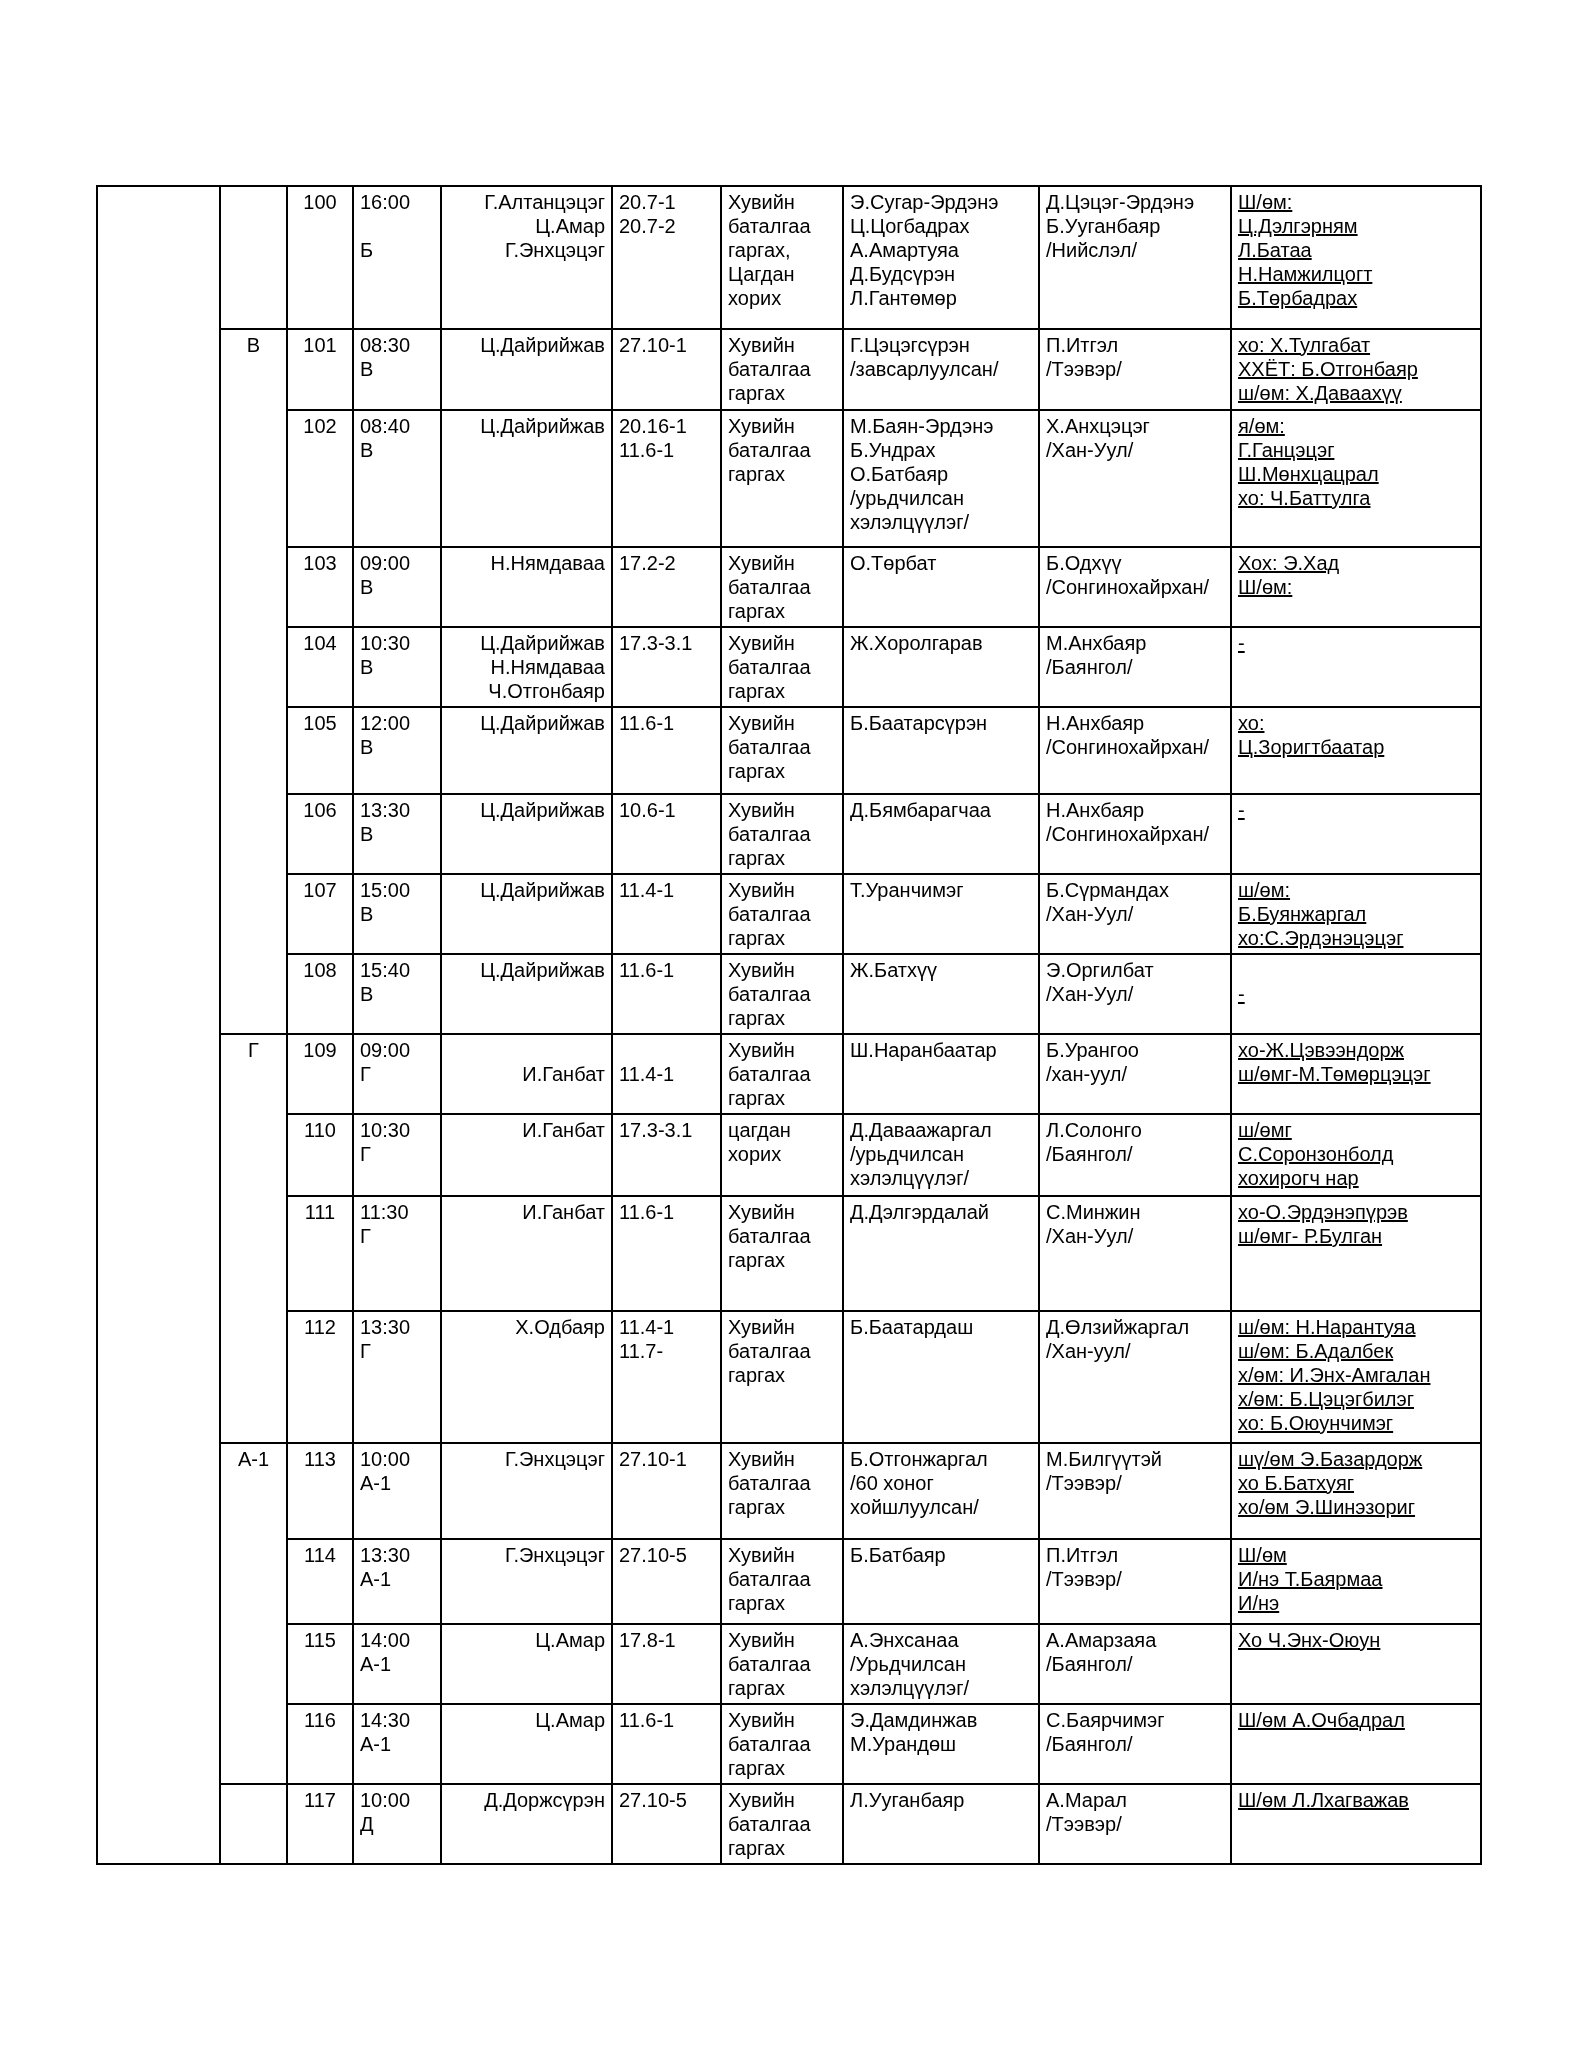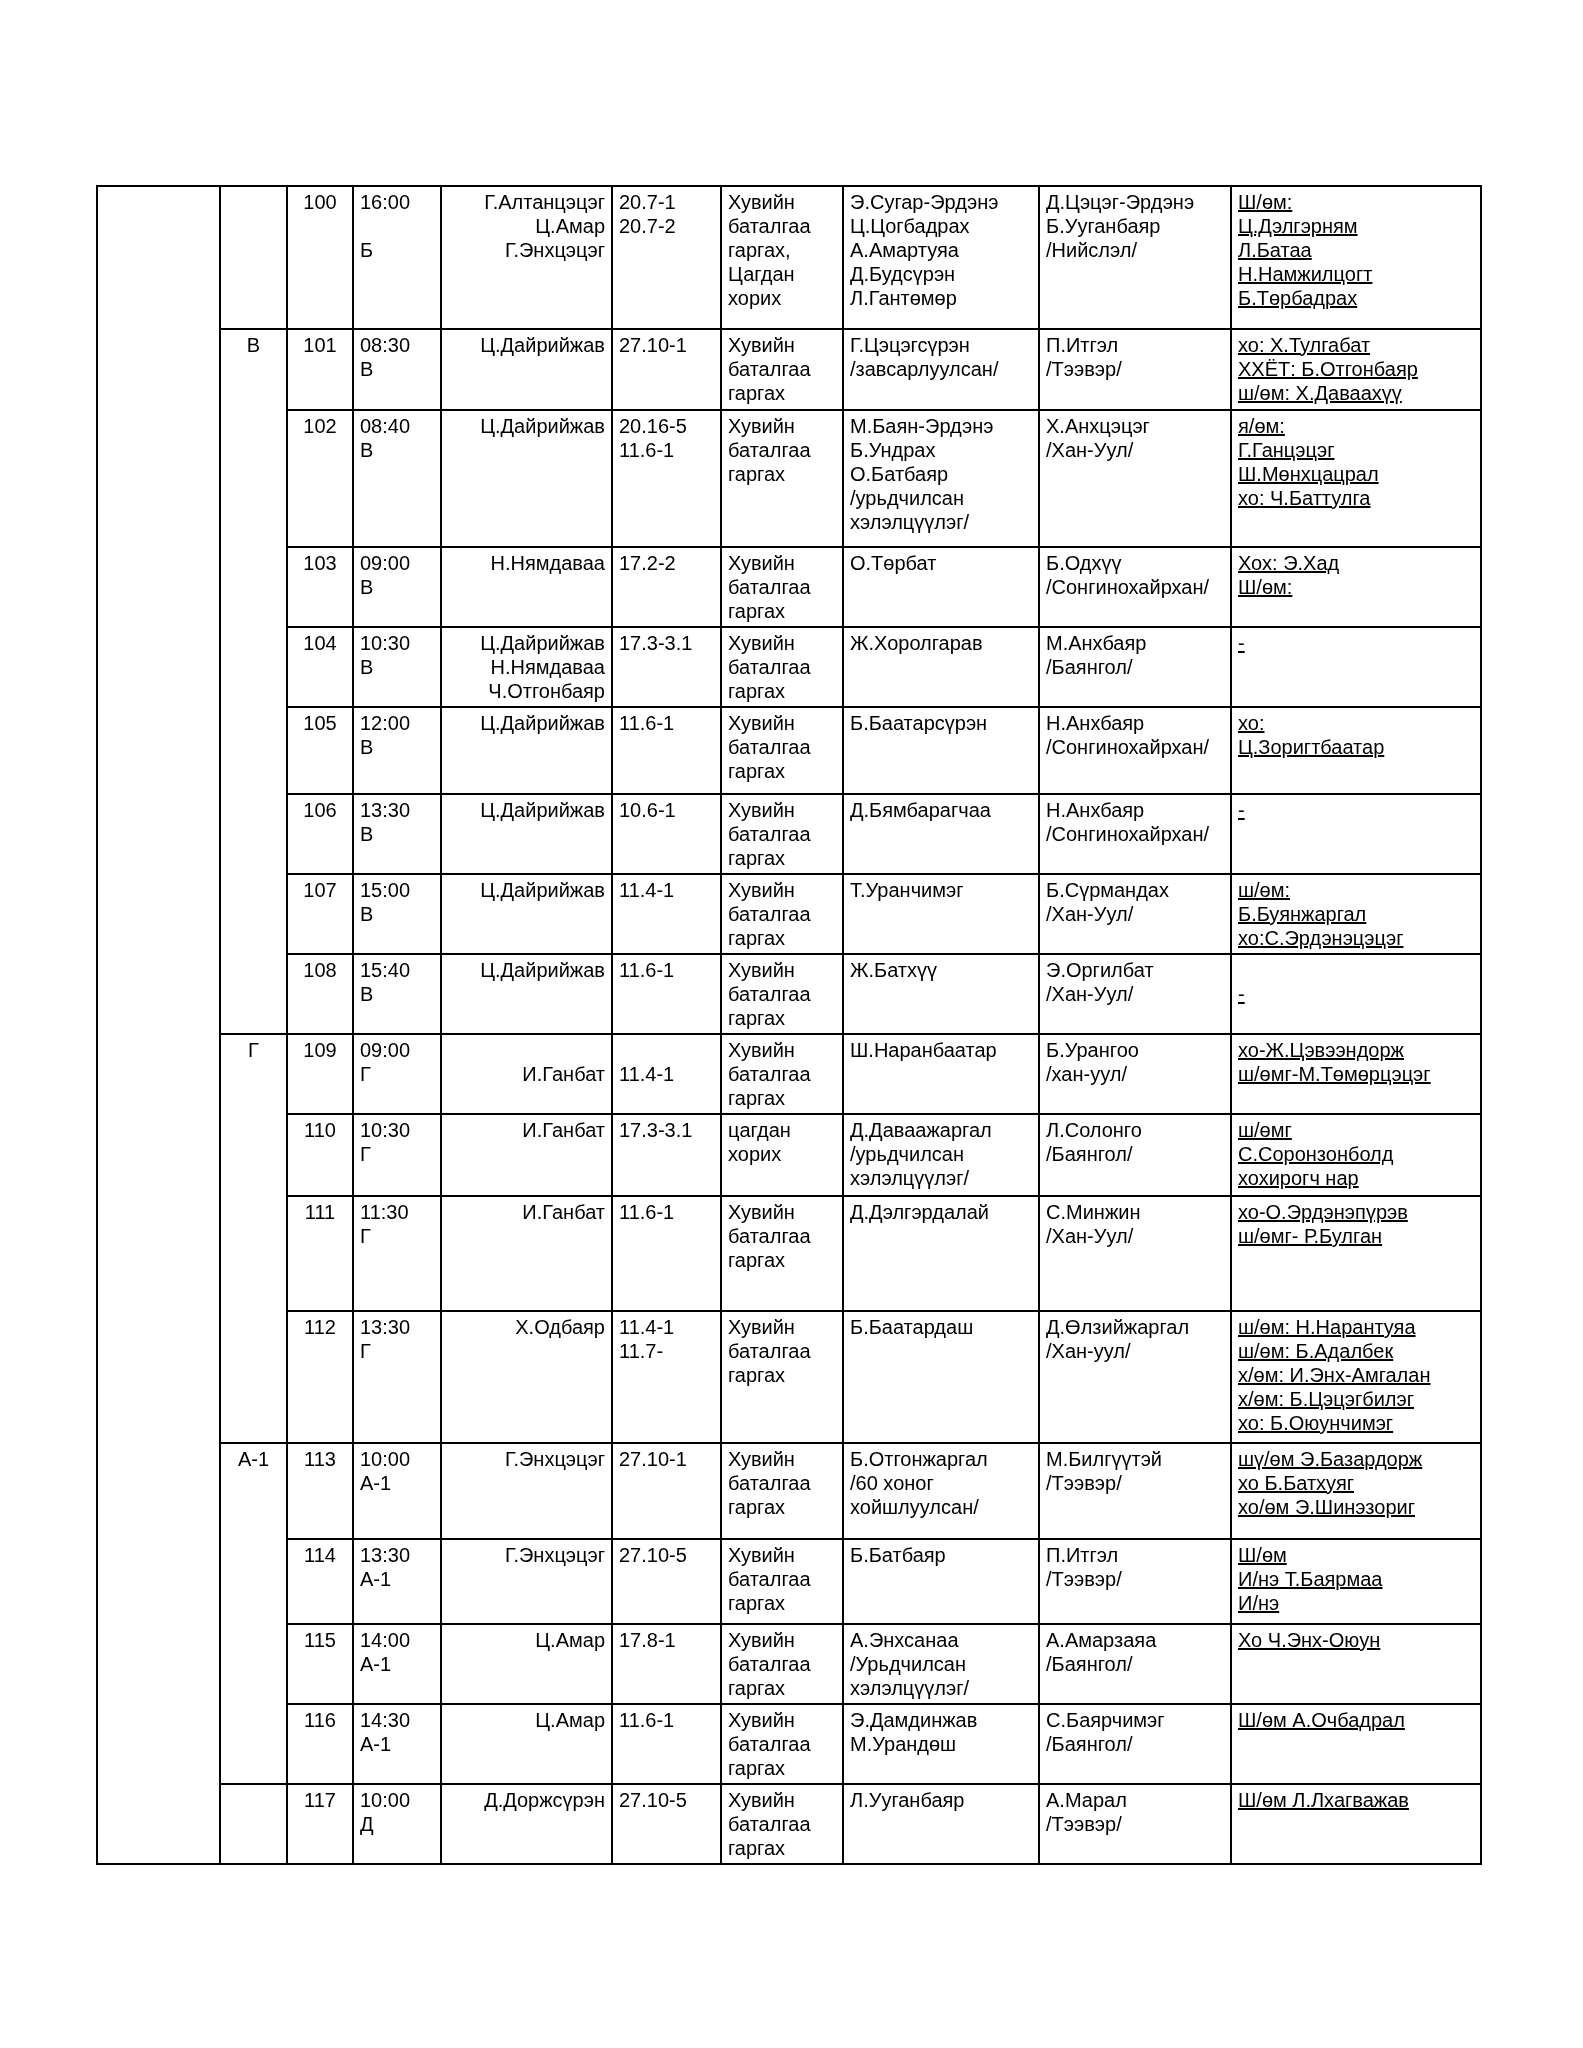--- a/index.html
+++ b/index.html
@@ -103,21 +103,21 @@
 /Тээвэр/</td>
   <td class="c-notes">хо: Х.Тулгабат
 ХХЁТ: Б.Отгонбаяр
 ш/өм: Х.Даваахүү</td>
 </tr>
 <tr style="height:137px">
   <td class="c-num">102</td>
   <td class="c-time">08:40
 В</td>
   <td class="c-judge">Ц.Дайрийжав</td>
-  <td class="c-code">20.16-5
+  <td class="c-code">20.16-1
 11.6-1</td>
   <td class="c-action">Хувийн
 баталгаа
 гаргах</td>
   <td class="c-def">М.Баян-Эрдэнэ
 Б.Ундрах
 О.Батбаяр
 /урьдчилсан
 хэлэлцүүлэг/</td>
   <td class="c-pros">Х.Анхцэцэг

